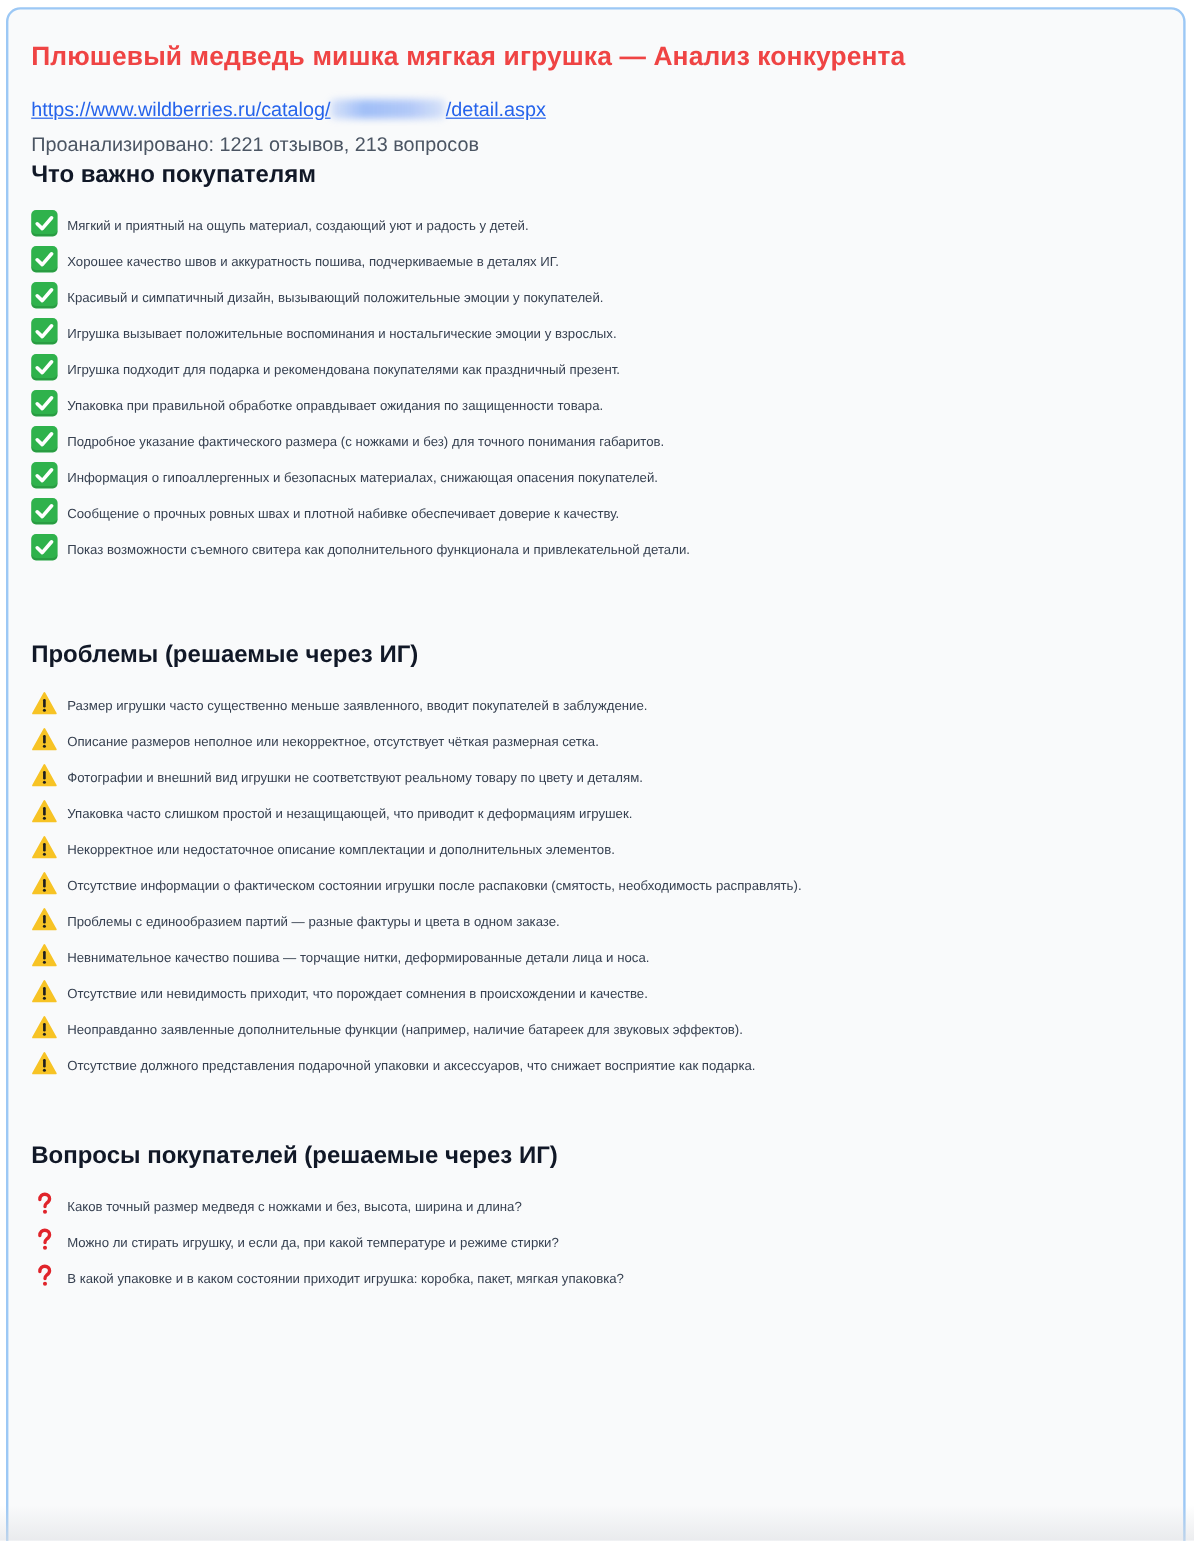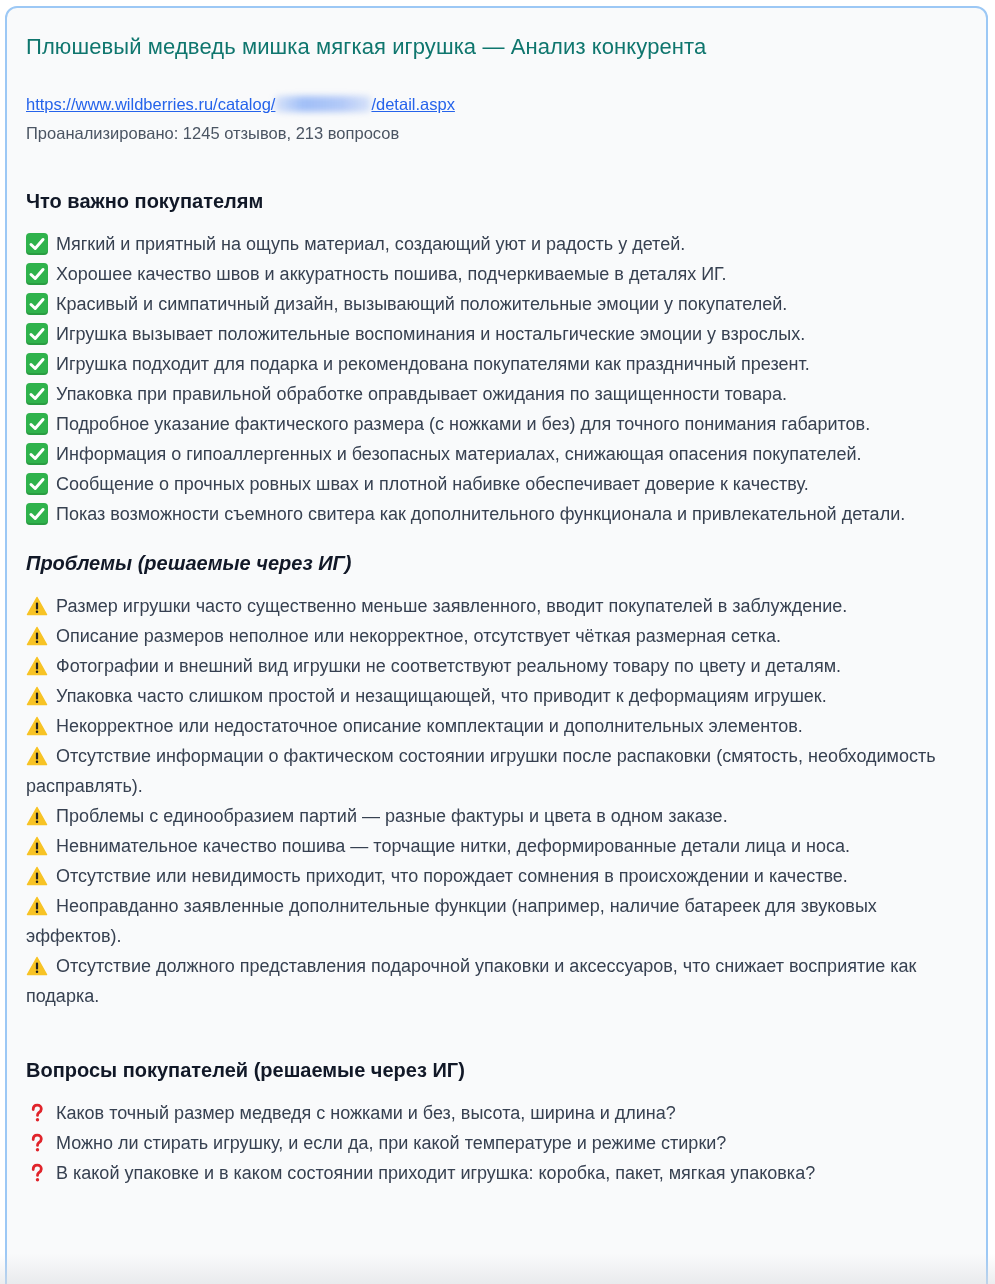--- a/index.html
+++ b/index.html
@@ -23,27 +23,27 @@
       height: 1300px;
       box-sizing: border-box;
       background: #f9fafb;
       border: 2px solid #9cc8f5;
       border-radius: 12px;
       padding: 24px 19px 0 19px;
     }
     .title {
       margin: 0;
       font-size: 22px;
-      font-weight: normal;
-      color: #0f766e;
+      font-weight: bold;
+      color: #ef4444;
       line-height: 30px;
       letter-spacing: 0.1px;
     }
     .link-line {
-      margin-top: 31px;
+      margin-top: 19px;
       font-size: 16.5px;
       line-height: 22px;
       height: 22px;
       white-space: nowrap;
     }
     .link-line a {
       color: #2563eb;
       text-decoration: underline;
     }
     .blur-seg {
@@ -61,30 +61,30 @@
       line-height: 22px;
       color: #4b5563;
     }
     .section-title {
       margin: 0;
       font-size: 20px;
       font-weight: bold;
       color: #111827;
       line-height: 28px;
     }
-    .sec1 { margin-top: 43px; }
-    .sec2 { margin-top: 20px; font-style: italic; }
+    .sec1 { }
+    .sec2 { margin-top: 58px; }
     .sec3 { margin-top: 45px; }
     ul.items {
       list-style: none;
       margin: 14px 0 0 0;
       padding: 0;
     }
     ul.items li {
-      font-size: 18px;
+      font-size: 11px;
       line-height: 30px;
       color: #374151;
       margin: 0;
       padding: 0;
     }
     .ico {
       display: inline-block;
       width: 22px;
       height: 22px;
       margin-right: 8px;
@@ -114,21 +114,21 @@
 </head>
 <body>
 
 <div class="card">
   <h1 class="title">Плюшевый медведь мишка мягкая игрушка — Анализ конкурента</h1>
 
   <div class="link-line">
     <a href="#"><span>https://www.wildberries.ru/catalog/</span><span class="blur-seg"></span><span>/detail.aspx</span></a>
   </div>
 
-  <div class="meta">Проанализировано: 1245 отзывов, 213 вопросов</div>
+  <div class="meta">Проанализировано: 1221 отзывов, 213 вопросов</div>
 
   <h2 class="section-title sec1">Что важно покупателям</h2>
   <ul class="items" id="list-0">
       <li><span class="ico ico-check"><svg viewBox="0 0 22 22">
             <path d="M5 11.5 L9.2 15.5 L17 6.5" fill="none" stroke="#ffffff" stroke-width="3" stroke-linecap="round" stroke-linejoin="round"></path>
           </svg></span><span>Мягкий и приятный на ощупь материал, создающий уют и радость у детей.</span></li>
       <li><span class="ico ico-check"><svg viewBox="0 0 22 22">
             <path d="M5 11.5 L9.2 15.5 L17 6.5" fill="none" stroke="#ffffff" stroke-width="3" stroke-linecap="round" stroke-linejoin="round"></path>
           </svg></span><span>Хорошее качество швов и аккуратность пошива, подчеркиваемые в деталях ИГ.</span></li>
       <li><span class="ico ico-check"><svg viewBox="0 0 22 22">

